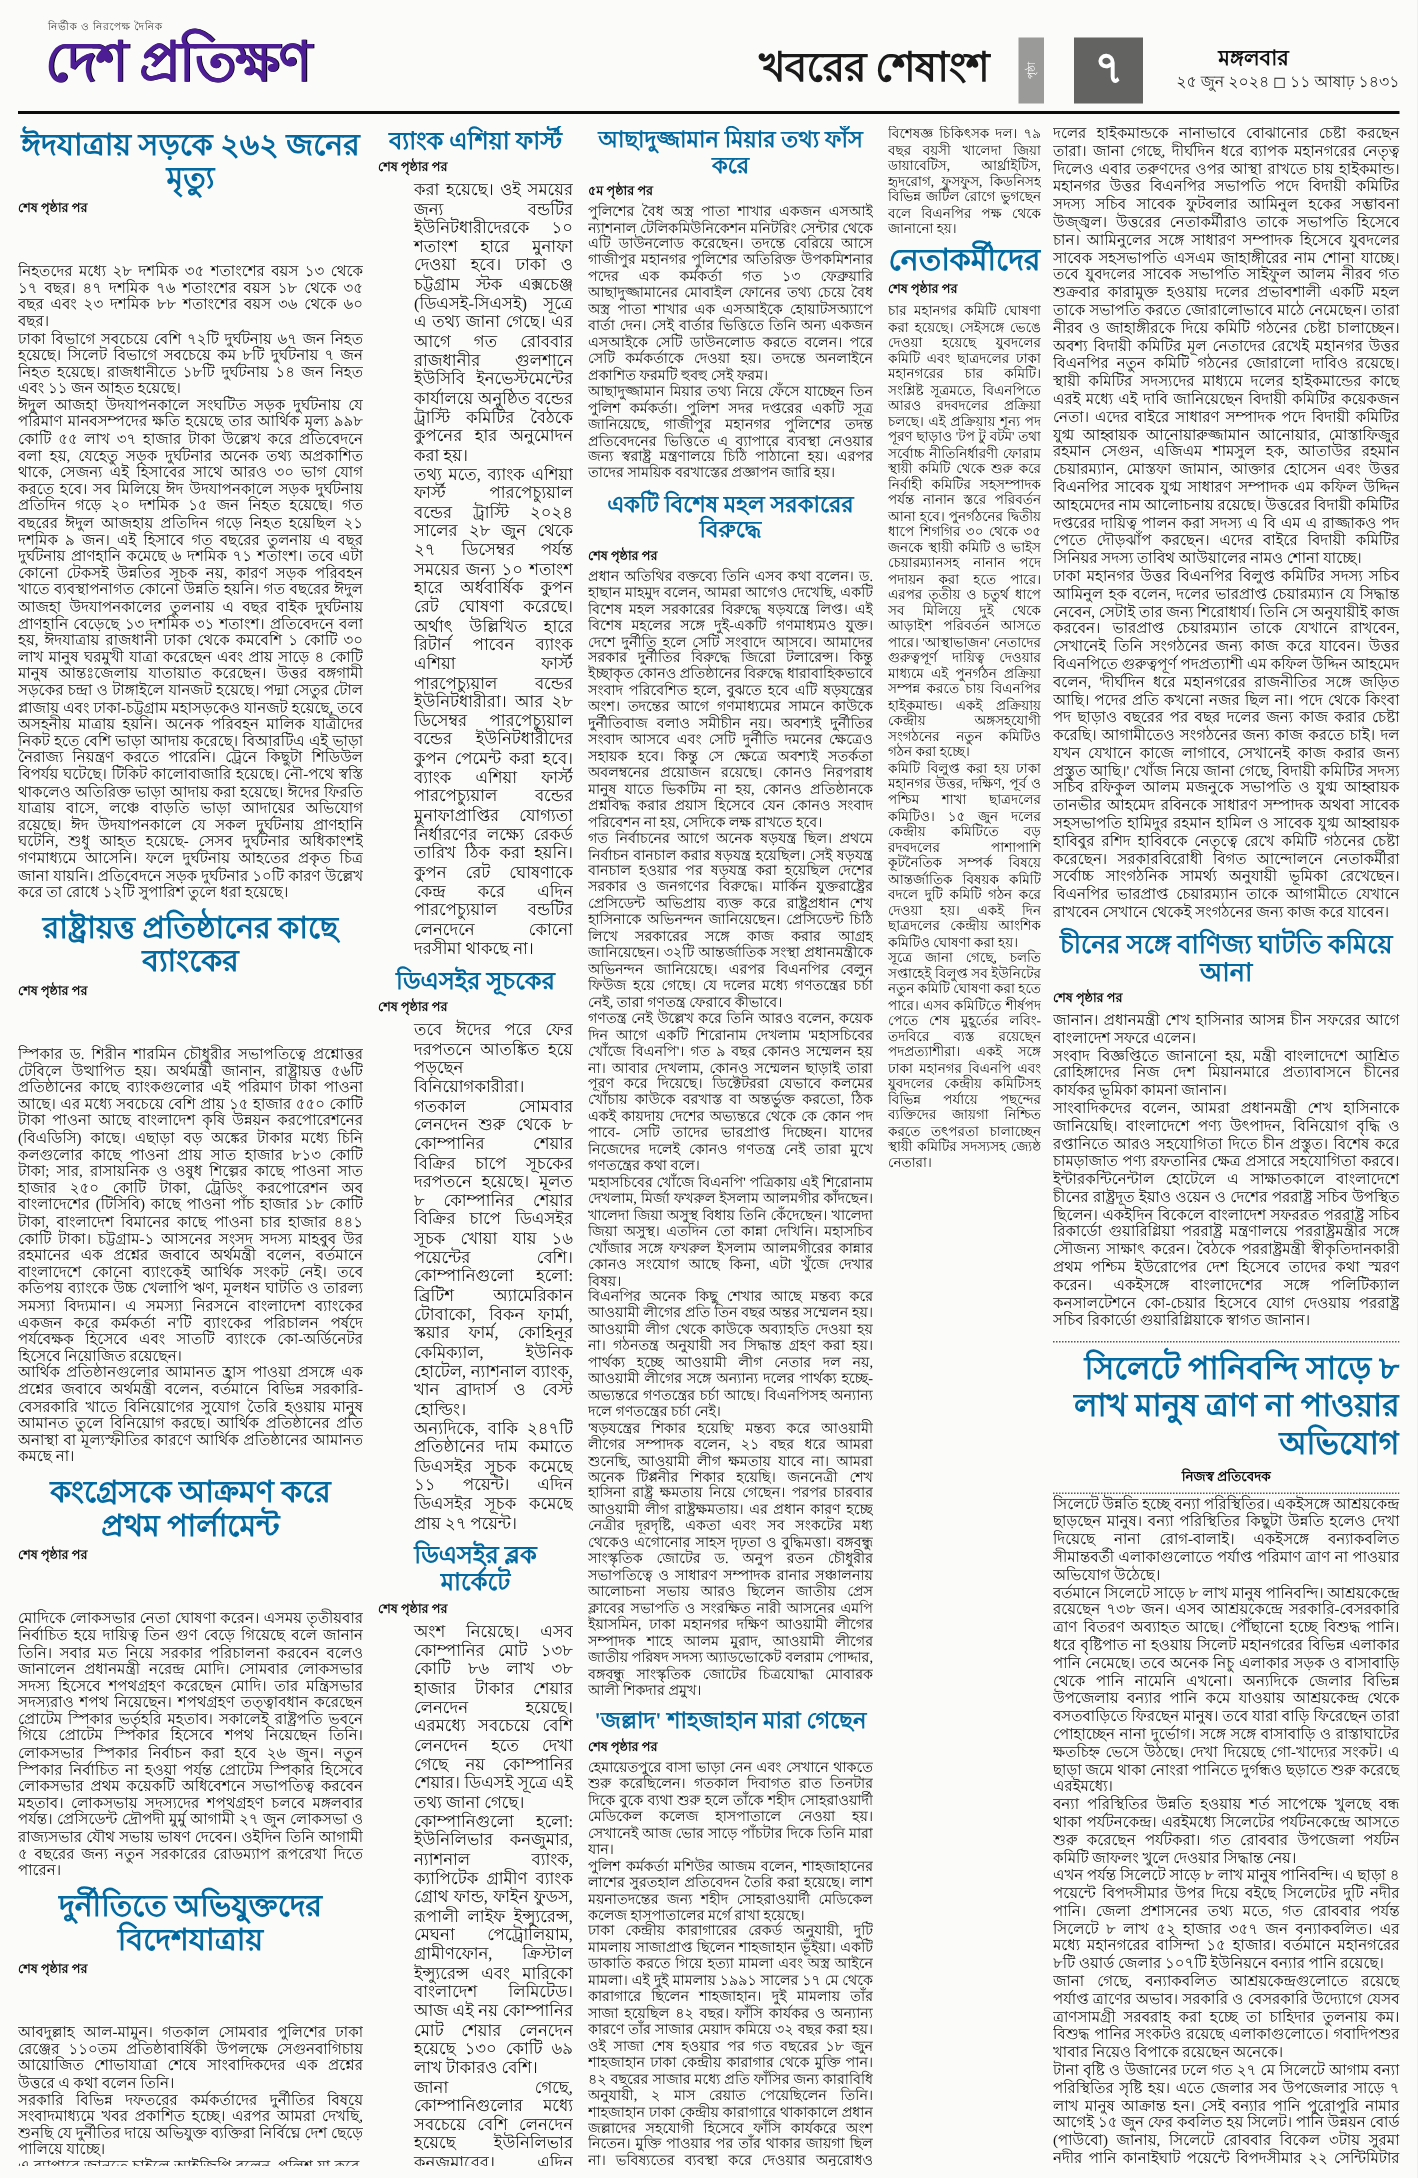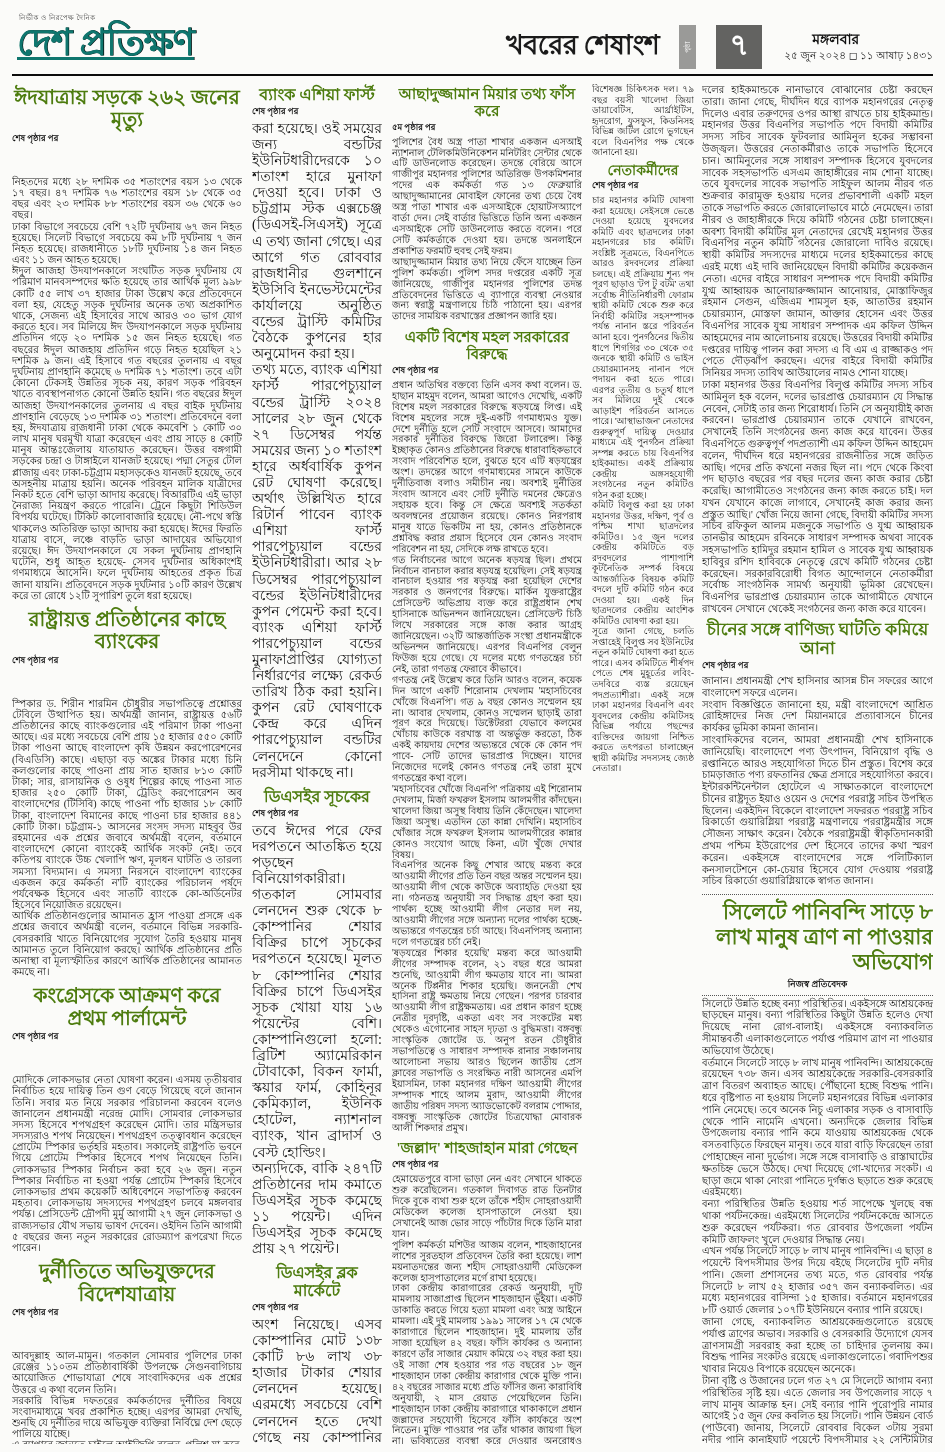--- a/index.html
+++ b/index.html
@@ -1,54 +1,54 @@
 <!DOCTYPE html>
 <html><head>
 <meta charset="utf-8">
 <style>
   html,body{margin:0;padding:0;background:#e8e8e4;}
   .page{position:relative;width:945px;height:1452px;background:#fbfbf9;color:#111;
         font-family:"Liberation Serif","DejaVu Serif",serif;overflow:hidden;}
   
   .header{position:absolute;top:10px;left:12px;right:12px;height:62px;}
-  .mast{position:absolute;left:5px;top:2px;}
+  .mast{position:absolute;left:18px;top:2px;}
   .tagline{font-size:7px;color:#444;letter-spacing:.5px;margin-left:2px;}
-  .logo{font-size:37px;font-weight:900;line-height:1;color:#0f766e;
-        text-shadow:.6px 0 0 #050505;letter-spacing:-1px;text-decoration:underline;}
+  .logo{font-size:37px;font-weight:900;line-height:1;color:#4c1d95;
+        text-shadow:.6px 0 0 #050505;letter-spacing:-1px;}
   .hright{position:absolute;right:0;top:14px;display:flex;align-items:center;gap:20px;}
   .section-title{font-size:27px;font-weight:800;color:#1a1a1a;letter-spacing:-.5px;}
   .pagelabelbox{width:17px;height:44px;background:#9a9a98;color:#fff;display:flex;
         align-items:center;justify-content:center;overflow:hidden;}
   .pagelabelbox span{transform:rotate(-90deg);font-size:7px;white-space:nowrap;}
   .pagenumbox{width:46px;height:44px;background:#636361;color:#fff;display:flex;
         align-items:center;justify-content:center;font-size:30px;font-weight:800;}
   .dateblock{line-height:1.25;padding-left:2px;}
   .day{font-size:14px;font-weight:800;margin-left:28px;}
   .dateline{font-size:10.5px;color:#222;}
   .toprule{position:absolute;top:74px;left:12px;right:12px;border-top:2.5px solid #0c0c0c;}
   
   .col{position:absolute;top:84px;height:1360px;overflow:hidden;}
   .c1{left:12px;width:230px;}
   .c2{left:252px;width:130px;}
   .c3{left:392px;width:190px;}
   .c4{left:592px;width:102px;}
   .c5{left:702px;width:231px;}
   .article{margin-bottom:7px;}
-  .hl{margin:2px 0 0;text-align:center;font-weight:800;color:#4d7c0f;line-height:1.12;}
+  .hl{margin:2px 0 0;text-align:center;font-weight:800;color:#0369a1;line-height:1.12;}
   .c1 .hl{font-size:20px;}
   .c2 .hl{font-size:16px;}
   .c3 .hl{font-size:15px;}
-  .c4 .hl{font-size:14px;}
+  .c4 .hl{font-size:20px;}
   .c5 .hl{font-size:17px;}
   .cont{font-size:8.5px;font-weight:700;margin:1px 0 2px;}
   .byline{font-size:9px;font-weight:700;text-align:center;margin:2px 0;
           border-bottom:1px dotted #555;padding-bottom:3px;}
   .body{text-align:justify;white-space:pre-line;color:#141414;}
   .c1 .body{font-size:10px;line-height:1.12;margin-top:30px;}
-  .c2 .body{font-size:14px;line-height:1.15;}
+  .c2 .body{font-size:11px;line-height:1.15;margin-left:24px;}
   .c3 .body{font-size:9.5px;line-height:1.15;}
   .c4 .body{font-size:9px;line-height:1.17;}
   .c5 .body{font-size:10px;line-height:1.18;}
   .lead{margin-bottom:5px;}
   .sylhet{border-top:1px dotted #555;padding-top:3px;}
   .sylhet .hl{font-size:21px;line-height:1.18;text-align:right;}
 </style>
 </head>
 <body>
 

